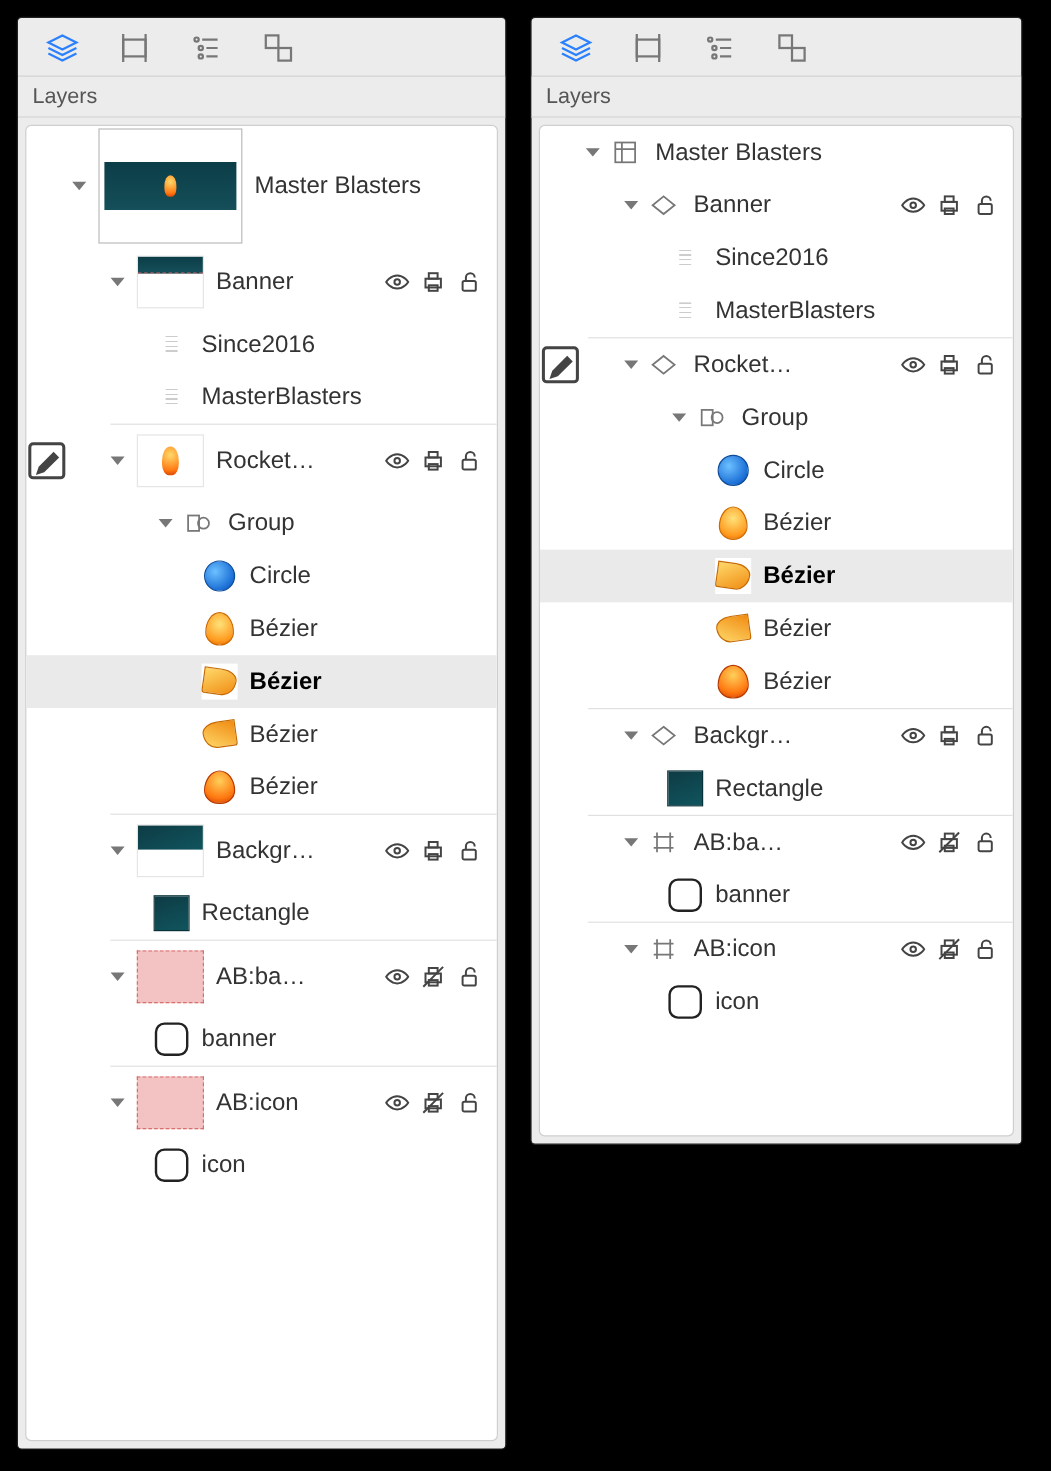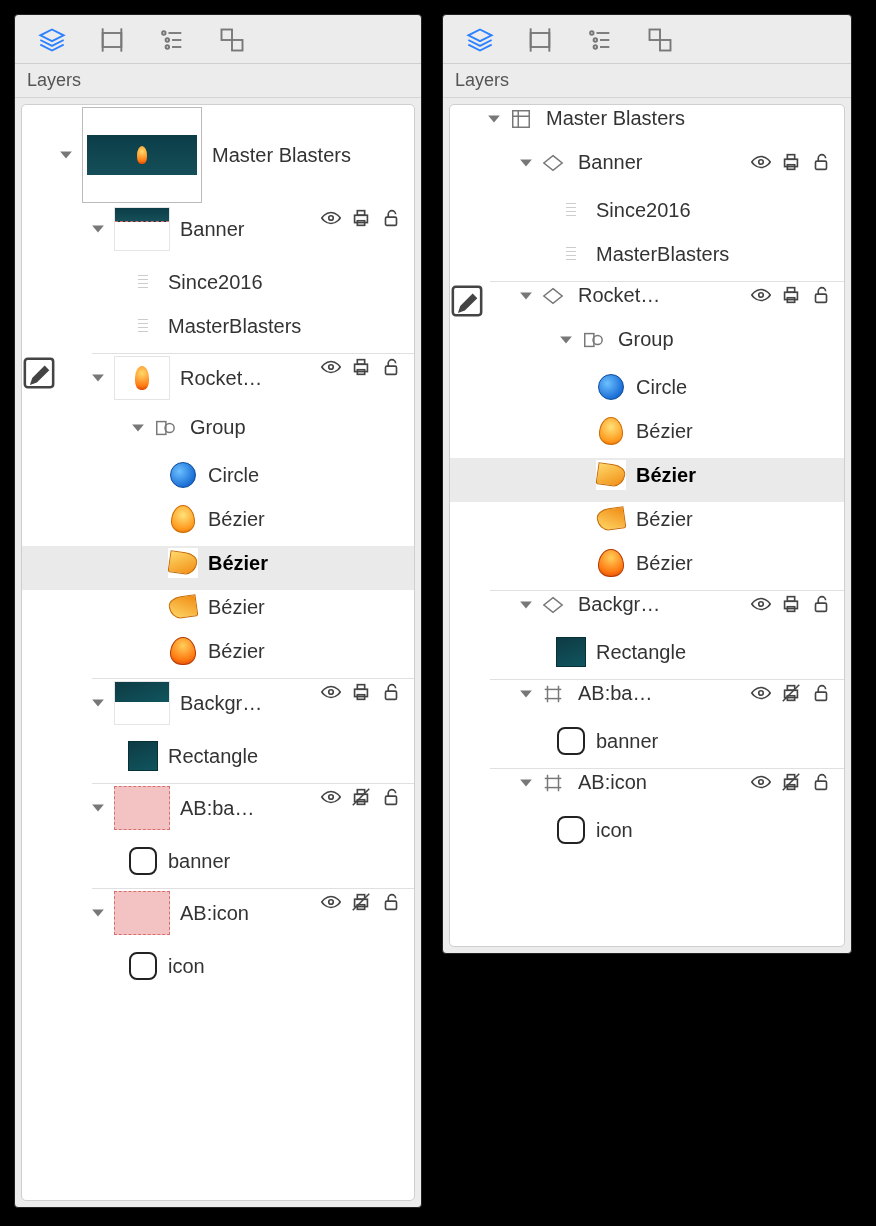--- a/index.html
+++ b/index.html
@@ -48,21 +48,21 @@
   .layers {
     flex: 1;
     margin: 6px;
     border: 1px solid #cfcfcf;
     border-radius: 5px;
     background: #fff;
     overflow: hidden;
   }
   .row {
     display: flex;
-    align-items: flex-start;
+    align-items: center;
     min-height: 44px;
     padding: 2px 6px 2px 0;
     position: relative;
   }
   .row.tall { min-height: 100px; }
   .row.med  { min-height: 60px; }
   .row.selected { background: #eaeaea; }
   .pencil-col {
     width: 34px; min-width: 34px;
     display: flex; align-items: center; justify-content: center;

